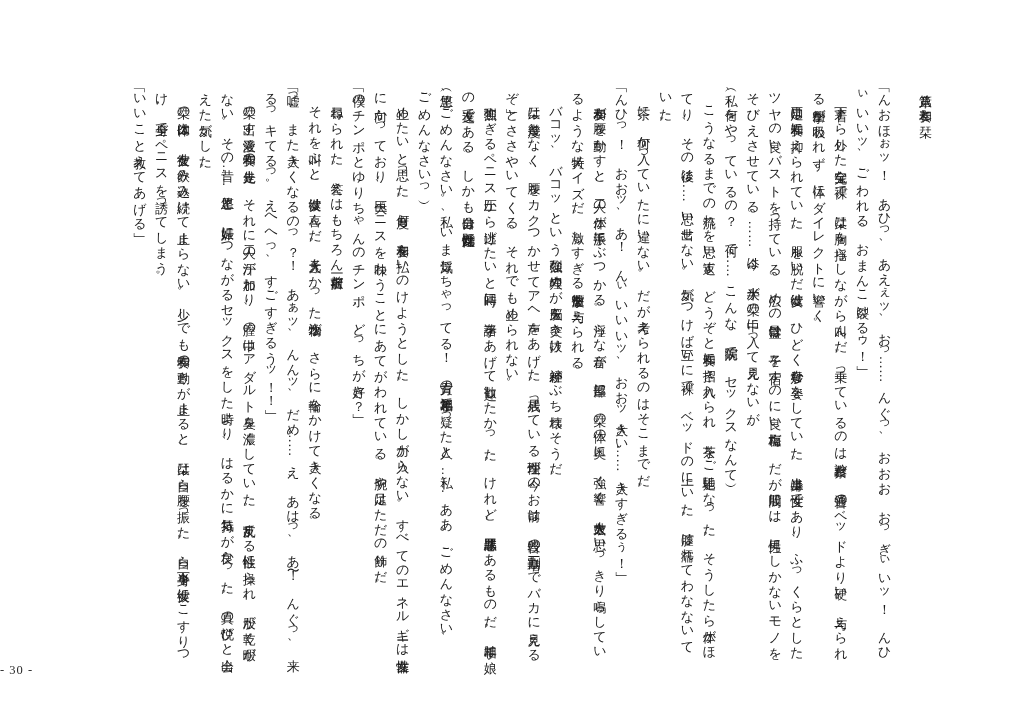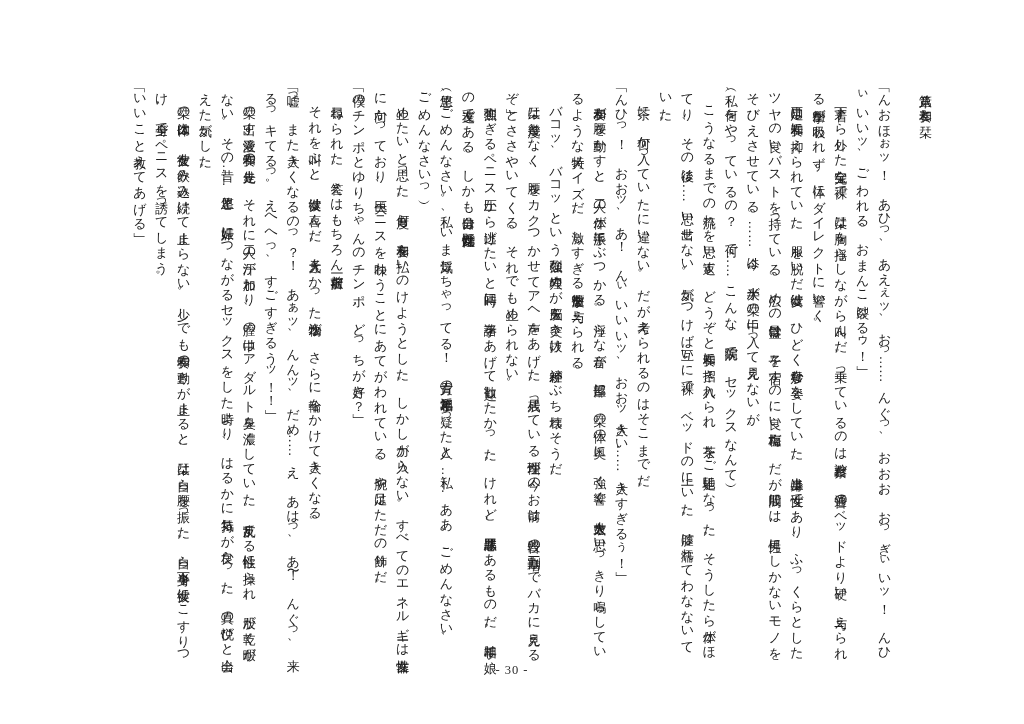--- a/index.html
+++ b/index.html
@@ -43,21 +43,20 @@
     text-indent: 0;
   }
   p.para.indent {
     text-indent: 1em;
   }
   .page-number {
     position: absolute;
     bottom: 46px;
     left: 0;
     width: 100%;
-    text-align: center;
     font-size: 12.5px;
     letter-spacing: 1px;
     color: #2a2a2a;
   }
 </style>
 </head>
 <body>
 
 <div class="page">
 

